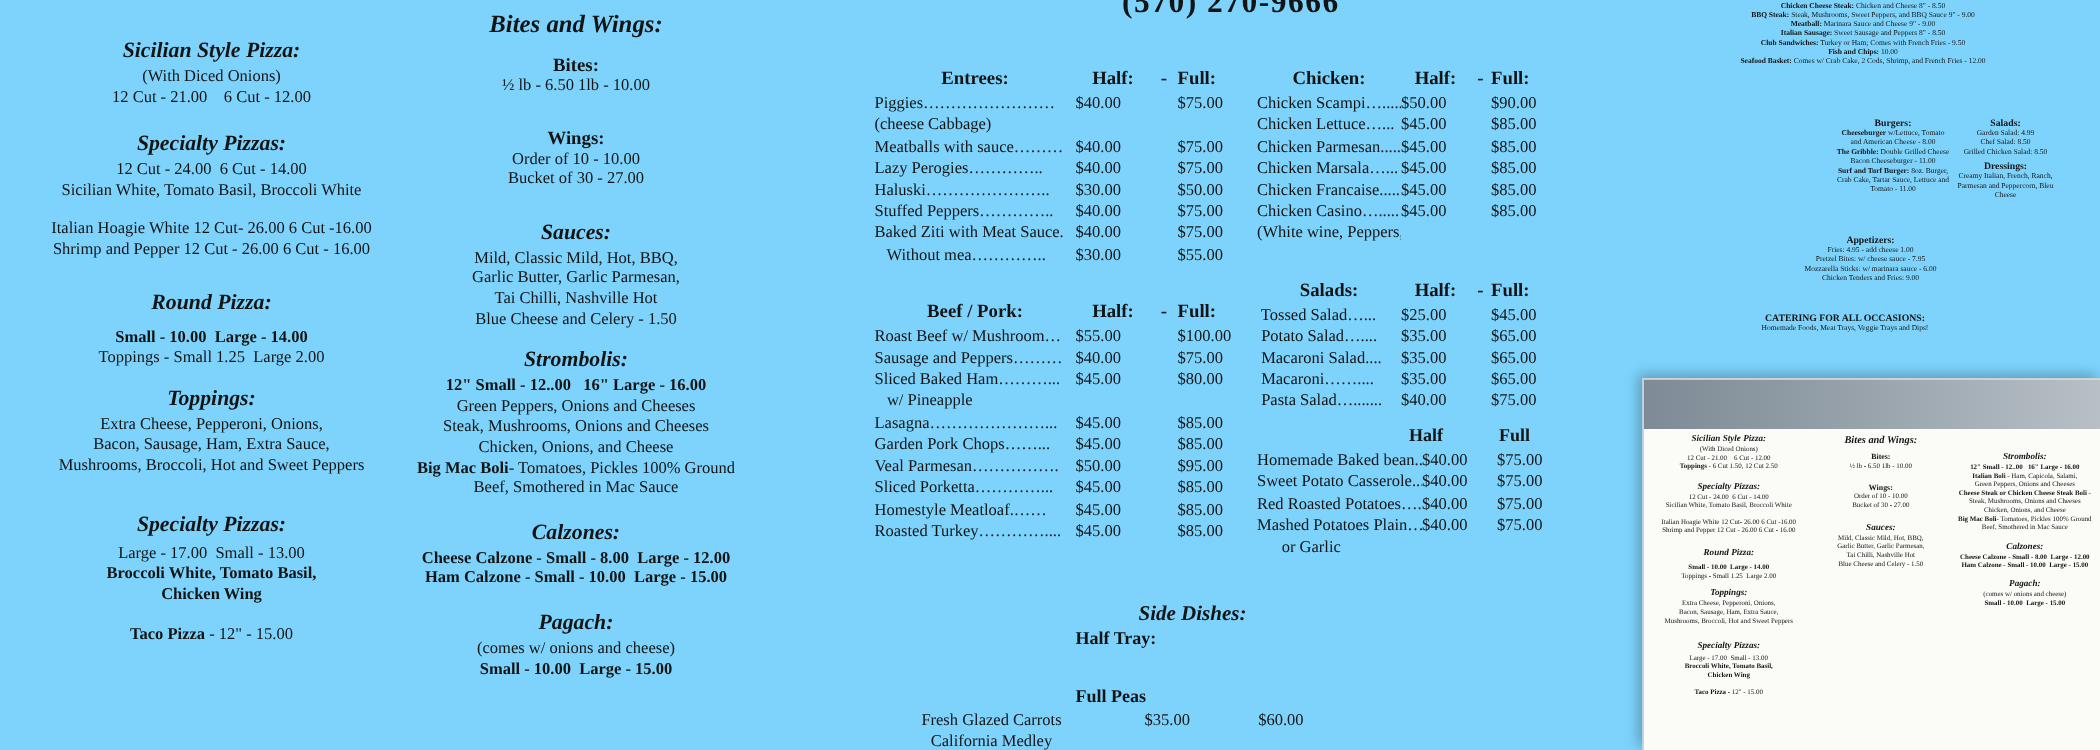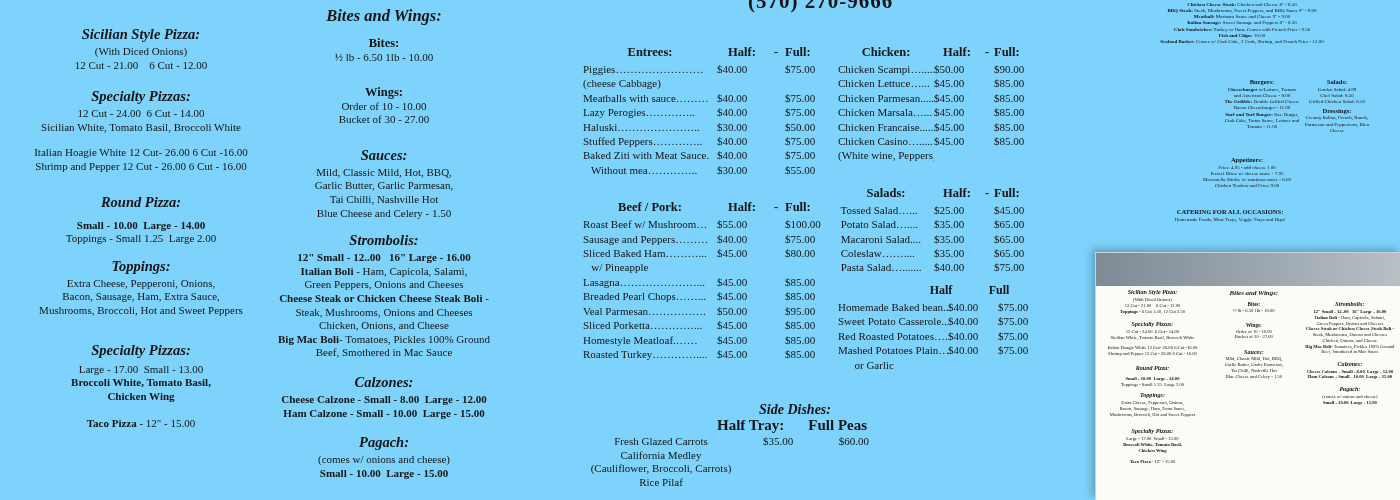--- a/index.html
+++ b/index.html
@@ -32,26 +32,26 @@
   .prow .pi { flex:1; white-space:pre; overflow:hidden; }
   .prow .ph { width:50px; }
   .prow .pf { width:50px; margin-left:18px; }
   .nar .phead .ph, .nar .prow .ph { width:46px; }
   .nar .phead .pdash { width:14px; }
   .nar .phead .pf, .nar .prow .pf { width:46px; }
   .nar .prow .pf { margin-left:14px; }
   .pot .prow .ph { width:44px; }
   .pot .prow .pf { width:42px; margin-left:6px; }
   .pothead { display:flex; justify-content:flex-end; gap:16px; font-weight:bold; font-size:12px; padding-right:20px; }
-  .pothead span { width:42px; text-align:center; }
+  .pothead span { width:42px; text-align:right; }
 
   
   .sides { position:absolute; left:565px; top:402px; width:460px; }
   .sides-title { text-align:center; font-size:14px; font-weight:bold; font-style:italic; }
-  .sides-head { display:flex; font-weight:bold; font-size:15px; padding-left:152px; gap:24px; line-height:15px; }
+  .sides-head { display:flex; font-weight:bold; font-size:12px; padding-left:152px; gap:24px; line-height:15px;flex-direction:column; }
   .sides-body { display:flex; margin-top:2px; }
   .sides-left { width:192px; text-align:center; }
   .sides-prices { width:118px; display:flex; justify-content:space-between; padding:0 6px; font-size:11px; line-height:13.6px; }
   .sides-right { width:150px; text-align:center; }
 
   
   .tiny-w { position:absolute; }
   .tiny { transform:scale(0.5); transform-origin:0 0; text-align:center;
           font-size:10px; line-height:12.4px; white-space:normal; }
   .tiny .t-title { font-weight:bold; font-size:13px; line-height:16px; }
@@ -119,23 +119,21 @@
           <div class="line">Mild, Classic Mild, Hot, BBQ,</div>
           <div class="line">Garlic Butter, Garlic Parmesan,</div>
           <div class="line">Tai Chilli, Nashville Hot</div>
           <div class="line">Blue Cheese and Celery - 1.50</div>
         </div>
     </div>
     <div id="bites-bottom">
       <div class="h1 mt12">Strombolis:</div>
       <div class="mt2">
           <div class="line"><b>12" Small - 12..00   16" Large - 16.00</b><span></span></div>
-          <div class="line"><b>Italian Boli</b><span> - Ham, Capicola, Salami,</span></div>
           <div class="line"><b></b><span>Green Peppers, Onions and Cheeses</span></div>
-          <div class="line"><b>Cheese Steak or Chicken Cheese Steak Boli</b><span> -</span></div>
           <div class="line"><b></b><span>Steak, Mushrooms, Onions and Cheeses</span></div>
           <div class="line"><b></b><span>Chicken, Onions, and Cheese</span></div>
           <div class="line"><b>Big Mac Boli</b><span>- Tomatoes, Pickles 100% Ground</span></div>
           <div class="line"><b></b><span>Beef, Smothered in Mac Sauce</span></div>
         </div>
       <div class="h1 mt14">Calzones:</div>
       <div class="mt2 bold">
           <div class="line"><b>Cheese Calzone</b><span> - Small - 8.00  Large - 12.00</span></div>
           <div class="line"><b>Ham Calzone</b><span> - Small - 10.00  Large - 15.00</span></div>
         </div>
@@ -221,21 +219,21 @@
           <span class="pi">   w/ Pineapple</span>
           <span class="ph"></span>
           <span class="pf"></span>
         </div>
         <div class="prow">
           <span class="pi">Lasagna…………………...</span>
           <span class="ph">$45.00</span>
           <span class="pf">$85.00</span>
         </div>
         <div class="prow">
-          <span class="pi">Breaded Pearl Chops……...</span>
+          <span class="pi">Garden Pork Chops……...</span>
           <span class="ph">$45.00</span>
           <span class="pf">$85.00</span>
         </div>
         <div class="prow">
           <span class="pi">Veal Parmesan…………….</span>
           <span class="ph">$50.00</span>
           <span class="pf">$95.00</span>
         </div>
         <div class="prow">
           <span class="pi">Sliced Porketta…………...</span>
@@ -316,21 +314,21 @@
           <span class="pi"> Potato Salad…....</span>
           <span class="ph">$35.00</span>
           <span class="pf">$65.00</span>
         </div>
         <div class="prow">
           <span class="pi"> Macaroni Salad....</span>
           <span class="ph">$35.00</span>
           <span class="pf">$65.00</span>
         </div>
         <div class="prow">
-          <span class="pi"> Coleslaw……....</span>
+          <span class="pi"> Macaroni……....</span>
           <span class="ph">$35.00</span>
           <span class="pf">$65.00</span>
         </div>
         <div class="prow">
           <span class="pi"> Pasta Salad….......</span>
           <span class="ph">$40.00</span>
           <span class="pf">$75.00</span>
         </div>
       </div>
 

